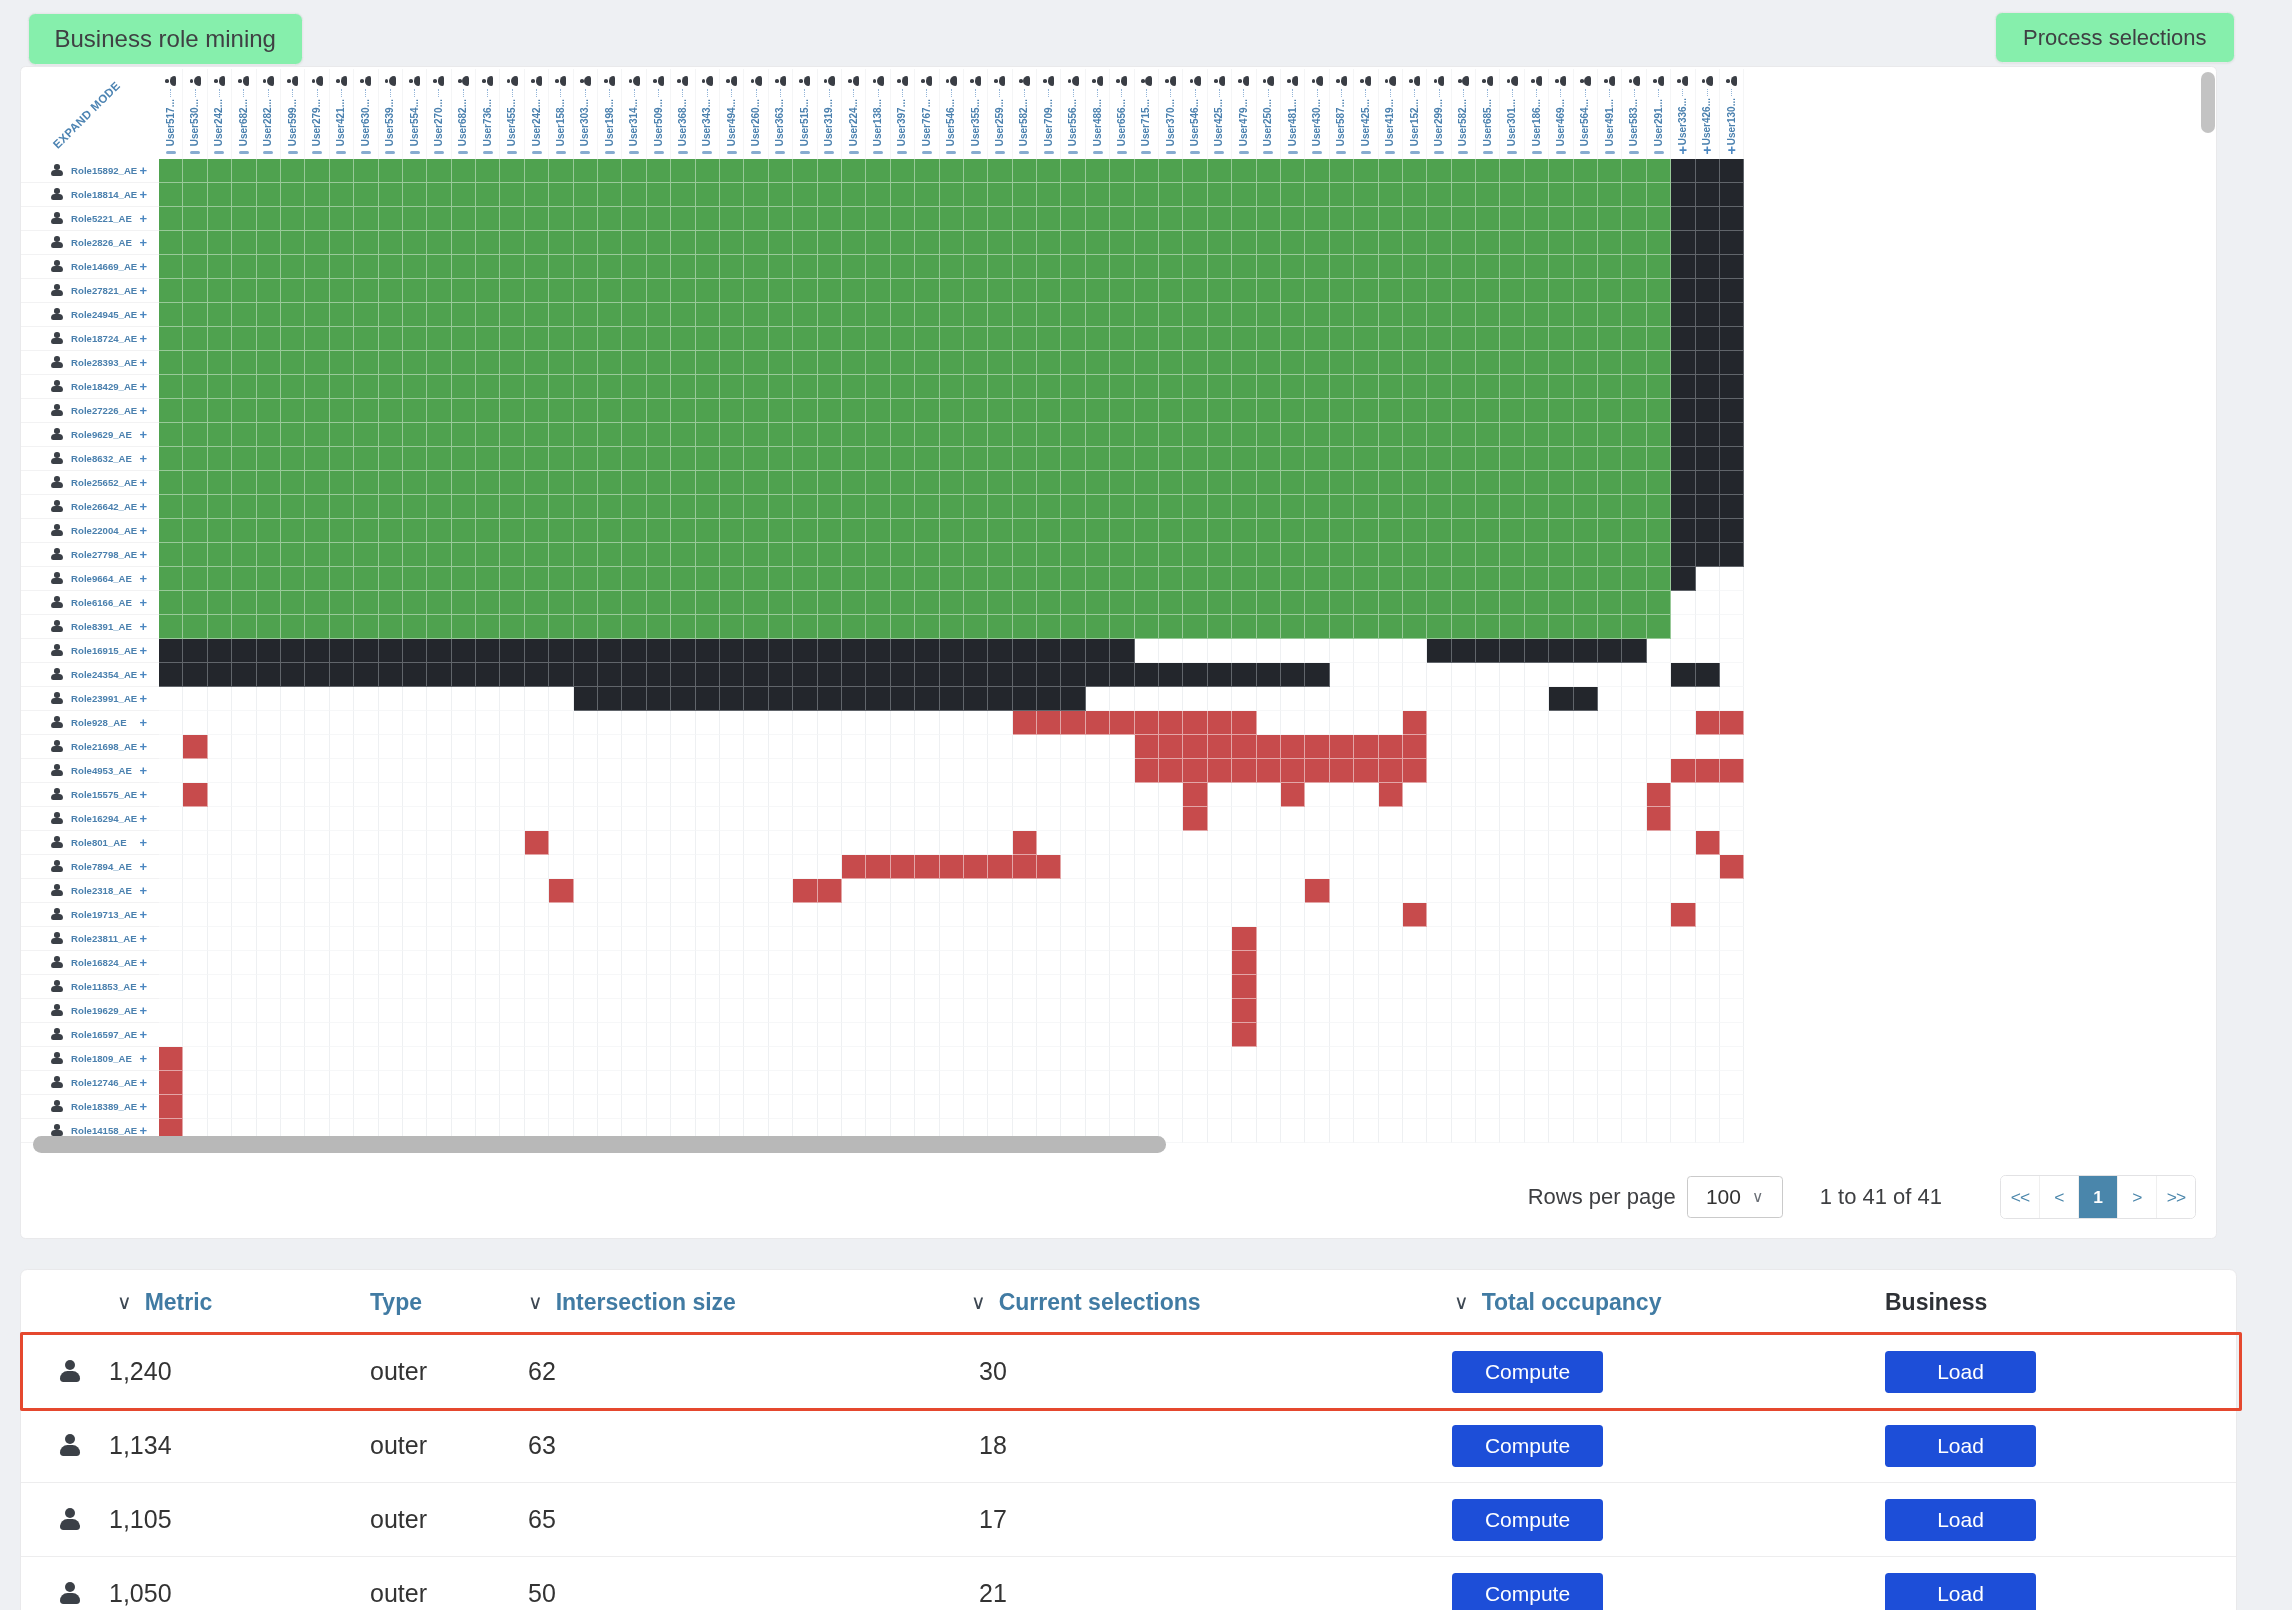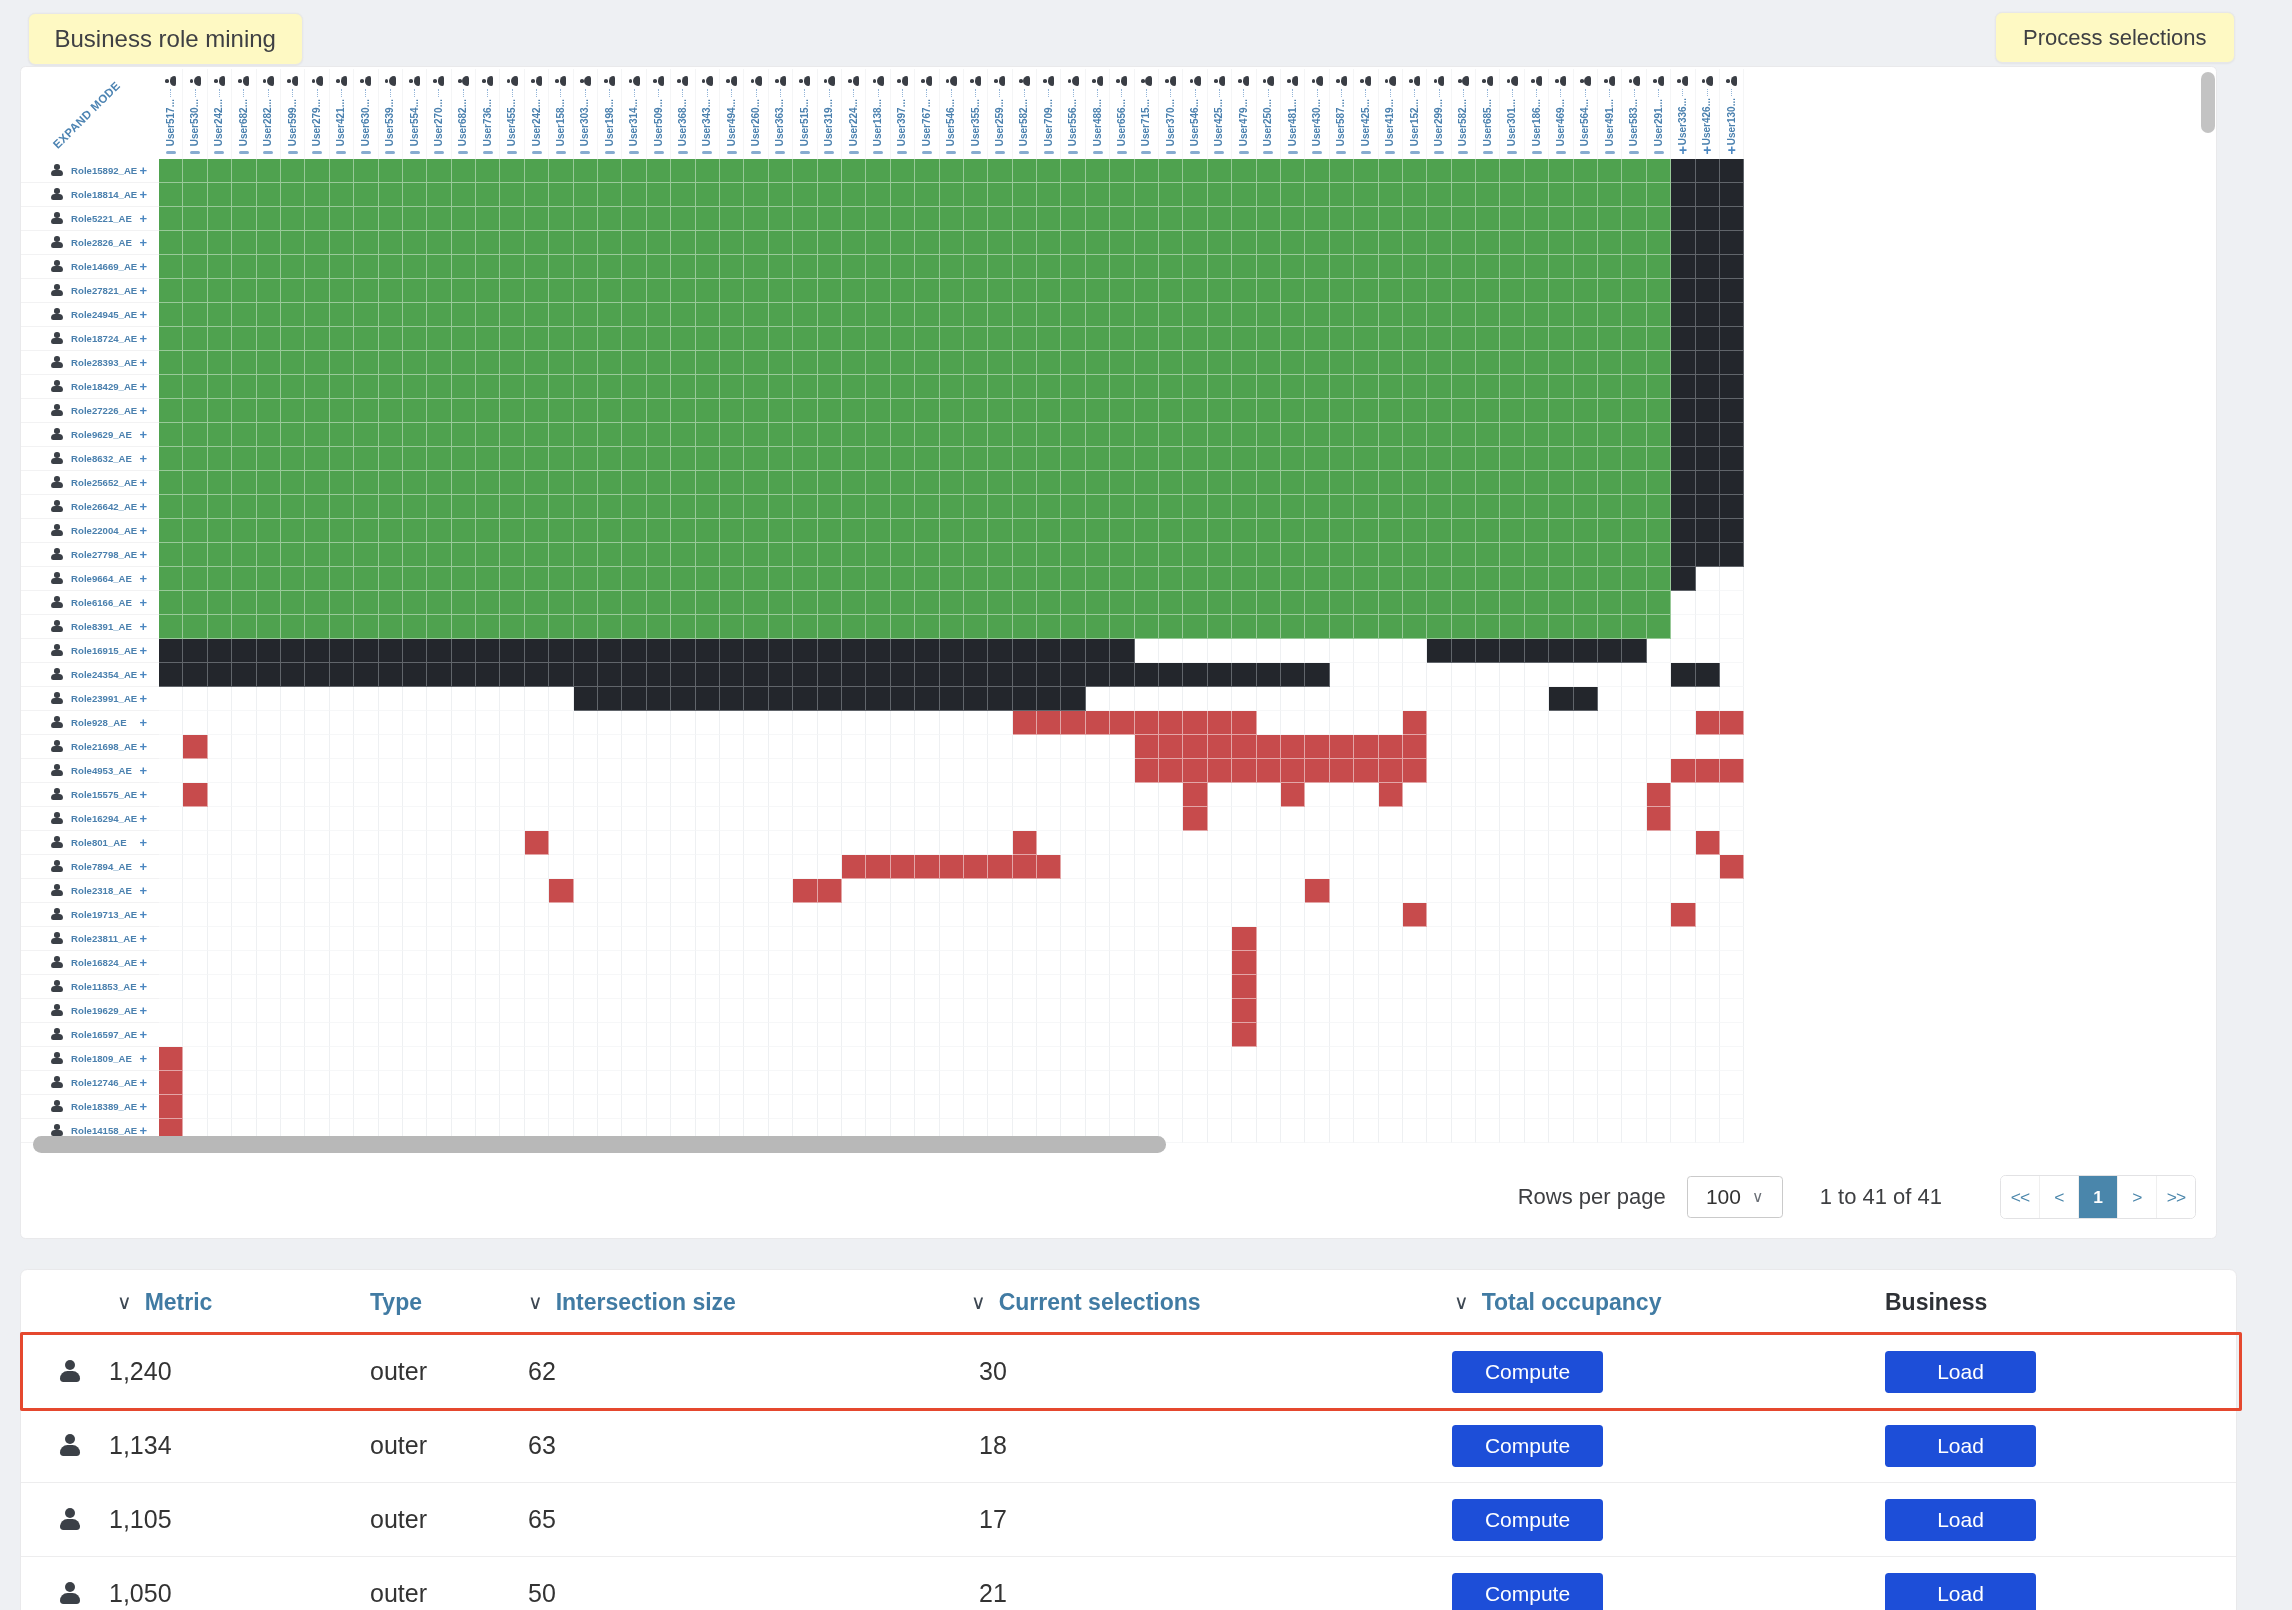--- a/index.html
+++ b/index.html
@@ -2,21 +2,21 @@
 <html style="font-size:14.7px"><head>
 <meta charset="utf-8">
 <style>
   html,body{margin:0;padding:0}
   body{
     width:2292px;height:1611px;position:relative;overflow:hidden;
     background:#eef0f3;
     font-family:"Liberation Sans","DejaVu Sans",sans-serif;
     -webkit-font-smoothing:antialiased;
   }
-  .card{background:#fef9c3;border:0.9px solid #e7e7e9;border-radius:7.3px;box-shadow:0 0.9px 1.8px rgba(0,0,0,.05)}
+  .card{background:#86efac;border:0.9px solid #e7e7e9;border-radius:7.3px;box-shadow:0 0.9px 1.8px rgba(0,0,0,.05)}
   .title-card{position:absolute;left:27.5px;top:13px;height:50px;padding:0 26px;display:flex;align-items:center;font-size:24px;color:#3f4043}
   .process-card{position:absolute;right:57px;top:12px;height:49px;padding:0 27.5px;display:flex;align-items:center;font-size:22px;color:#3f4043;cursor:pointer}
 
   
   .matrix-panel{position:absolute;left:20px;top:66px;width:2195px;height:1171px;background:#fff;border:0.9px solid #e9e9eb;border-radius:5.5px}
   .corner-label{position:absolute;left:5.5px;top:42px;width:119px;text-align:center;transform:rotate(-45deg);font-weight:700;font-size:11.5px;color:#4c83b2;letter-spacing:0.4px}
 
   .user-headers{position:absolute;left:138px;top:1.8px;height:90px;display:flex}
   .user-col{width:24.4px;flex:none;display:flex;flex-direction:column;align-items:center;padding-top:7.3px;box-sizing:border-box;border-right:0.9px solid #f4f5f6}
   .head-icon{position:relative;width:11px;height:10px;flex:none}
@@ -43,21 +43,21 @@
   .cell{box-sizing:border-box}
   .cell.g{background:#4fa24f;border-right:0.9px solid rgba(255,255,255,.42);border-bottom:0.9px solid rgba(255,255,255,.42)}
   .cell.k{background:#23262c;border-right:0.9px solid #61656b;border-bottom:0.9px solid #61656b}
   .cell.r{background:#c74b4c;border-right:0.9px solid rgba(255,255,255,.5);border-bottom:0.9px solid rgba(255,255,255,.5)}
   .cell.e{background:#fff;border-right:0.9px solid #eef0f2;border-bottom:0.9px solid #f6f7f8}
 
   .h-thumb{position:absolute;left:12px;top:1069px;width:1133px;height:16.5px;border-radius:8.3px;background:#b8b8b8;cursor:pointer}
   .v-thumb{position:absolute;left:2180px;top:4.6px;width:13.8px;height:61px;border-radius:7.3px;background:#c3c3c3;cursor:pointer}
 
   .pager{position:absolute;right:20px;top:1107px;height:46px;display:flex;align-items:center;font-size:22px;color:#3e3f42}
-  .pager-label{margin-right:21px}
+  .pager-label{margin-right:11px}
   .pager-select{width:96px;height:42px;box-sizing:border-box;border:0.9px solid #cacaca;border-radius:3.7px;background:#fff;
                 display:flex;align-items:center;justify-content:center;gap:11px;font-size:21px;color:#333;margin-right:37px;cursor:pointer}
   .pager-select .chev{font-size:15.6px;color:#6a6f76}
   .pager-range{margin-right:58px}
   .pager-group{display:flex;border:0.9px solid #e2e2e4;border-radius:5.5px;overflow:hidden;background:#fff}
   .pager-btn{width:38px;height:42px;display:flex;align-items:center;justify-content:center;
              font-size:17.4px;letter-spacing:-0.9px;color:#4a86ab;background:#fff;border-left:0.9px solid #efefef;cursor:pointer}
   .pager-btn:first-child{border-left:none}
   .pager-btn.active{background:#4a86ab;color:#fff;font-weight:700;letter-spacing:0}
 

